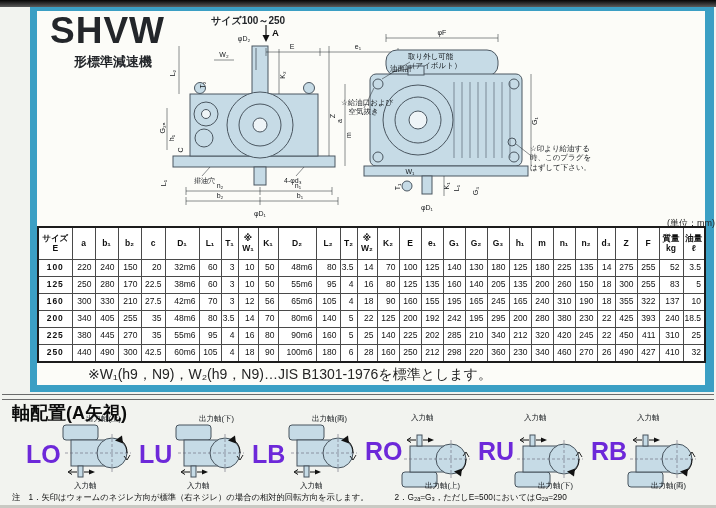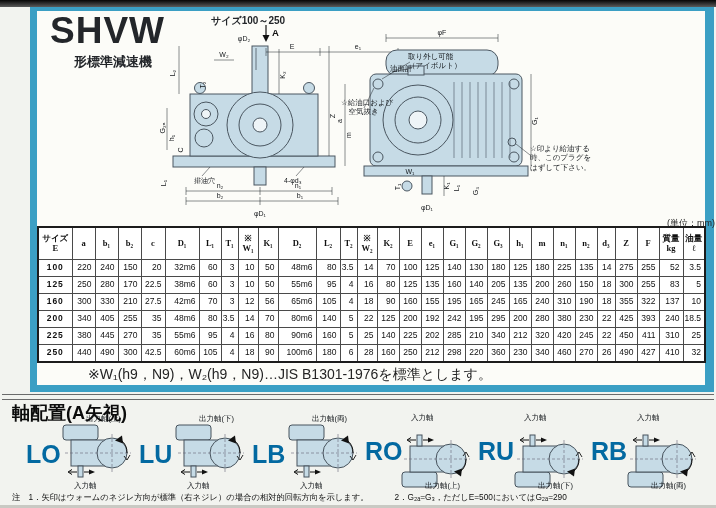--- a/index.html
+++ b/index.html
@@ -17,30 +17,30 @@
   #dwg{left:158px;top:24px;width:548px;height:198px;}
   .dimtxt{font-size:7px;fill:#15181c;}
   .bigtxt{font-size:9.5px;font-weight:bold;fill:#111;}
   .dim{stroke:#2a2f35;stroke-width:0.55;}
   .ann{position:absolute;font-size:7.5px;line-height:1.25;white-space:pre-line;color:#14181c;}
   .unit{left:645px;top:217px;font-size:9px;color:#222;margin-left:22px;}
   table.dimtable{left:37px;top:226px;width:666px;border-collapse:collapse;table-layout:fixed;
                  background:#fff;border:2px solid #1c1c1c;position:absolute;}
   .dimtable th,.dimtable td{border:1px solid #4a4a4a;padding:0;line-height:1.12;overflow:hidden;
                  font-size:8.5px;color:#101010;}
-  .dimtable thead th{height:31px;font-weight:bold;white-space:pre-line;text-align:center;vertical-align:middle;font-family:Liberation Serif, serif;}
+  .dimtable thead th{height:31px;font-weight:bold;white-space:pre-line;text-align:center;vertical-align:middle;}
   .dimtable tbody td{height:16px;text-align:right;padding-right:3px;}
   .dimtable tbody td.size{text-align:center;font-weight:bold;letter-spacing:1px;padding-right:0;}
   .tnote{left:88px;top:366px;font-size:14px;color:#242424;}
   .divider{left:2px;top:394px;width:712px;height:4px;border-top:1.2px solid #6a6a6a;border-bottom:1.2px solid #6a6a6a;}
   .secTitle{left:12px;top:401px;font-size:18px;font-weight:bold;color:#0c0c0c;}
   .shaft-row{left:28px;top:420px;width:680px;display:flex;gap:3px;}
   .shaft-cell{position:relative;width:110px;height:72px;flex:0 0 auto;}
   .shaft-cell svg{position:absolute;left:32px;top:0;width:74px;height:72px;}
-  .shaft-cell .code{position:absolute;left:-2px;top:20px;font-size:25px;font-weight:bold;color:#0369a1;}
+  .shaft-cell .code{position:absolute;left:-2px;top:20px;font-size:25px;font-weight:bold;color:#6d28d9;}
   .shaft-cell.R .code{top:17px;}
   .lbl{position:absolute;font-size:7.5px;white-space:nowrap;color:#101418;padding-left:8px;}
   .out-top{left:50px;top:-6px;} .in-bot{left:38px;top:61px;}
   .in-top{left:36px;top:-7px;}  .out-bot{left:50px;top:61px;}
   .notes{left:12px;top:492px;width:700px;display:flex;gap:26px;font-size:8.3px;color:#101010;white-space:nowrap;}
 </style>
 </head>
 <body>
 
 <div class="abs topstrip"></div>

